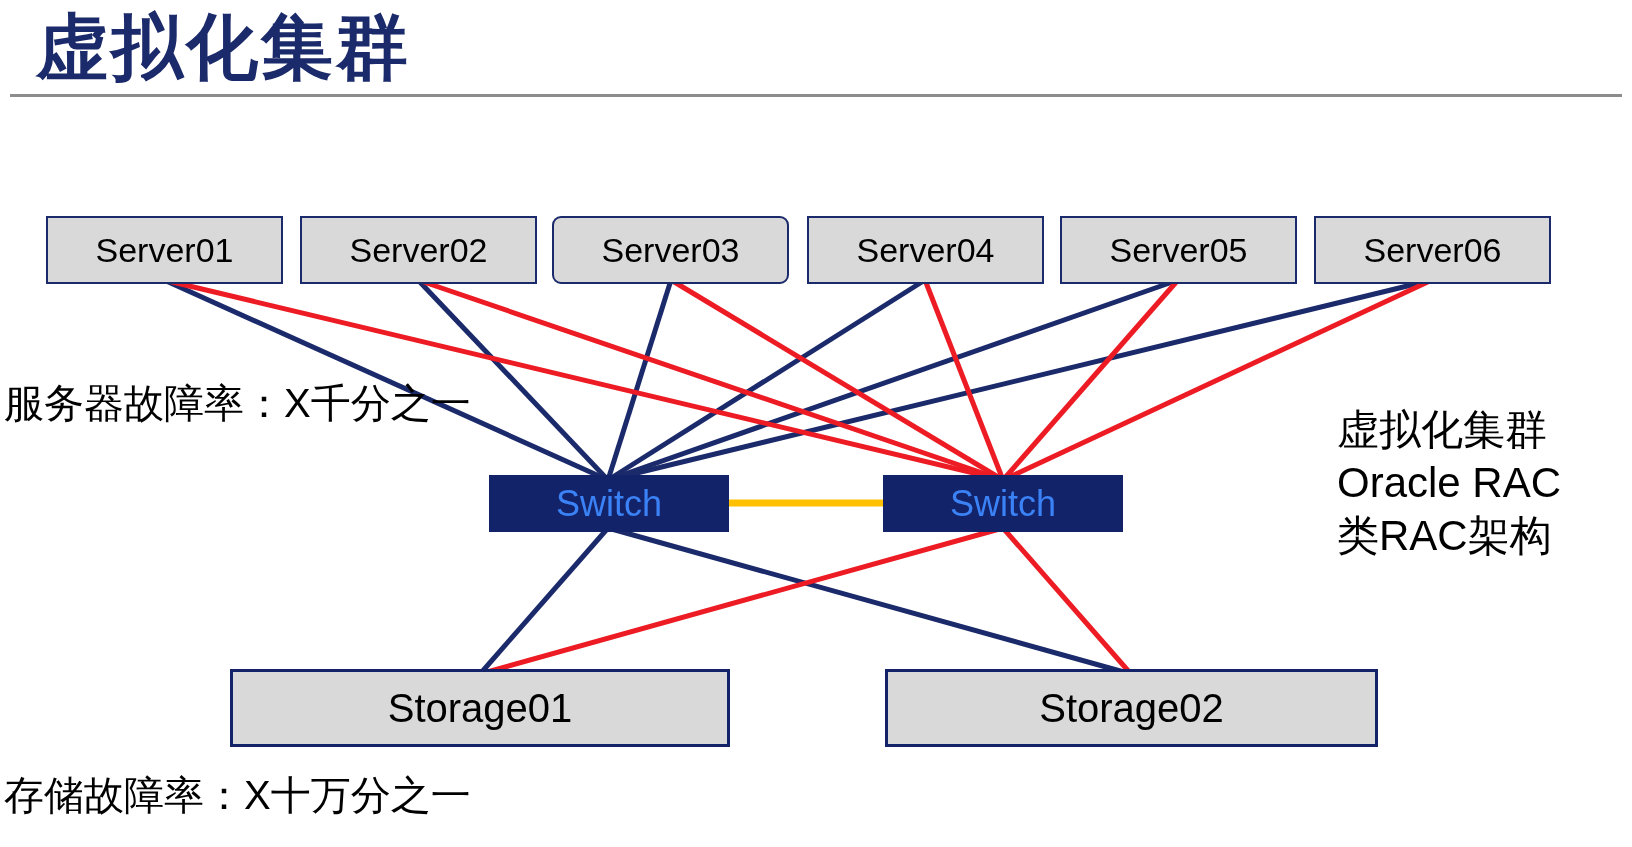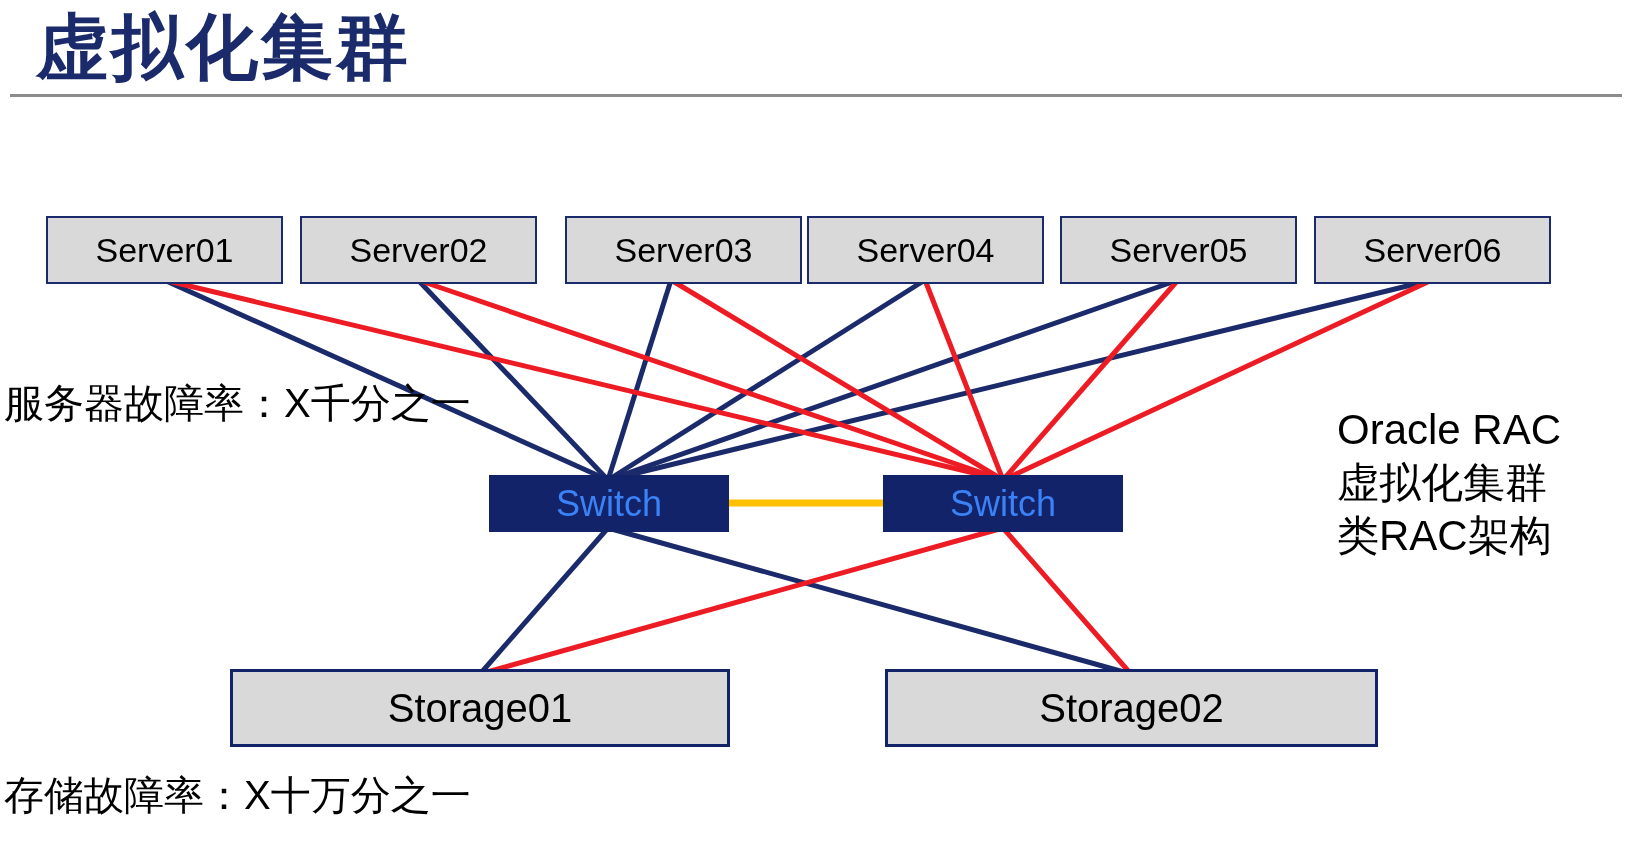--- a/index.html
+++ b/index.html
@@ -20,21 +20,21 @@
   .wire-yellow{stroke:#FFC000;stroke-width:7;}
 
   .node{
     position:absolute;z-index:2;display:flex;align-items:center;justify-content:center;
     box-sizing:border-box;color:#000;
   }
   .server{
     top:216px;width:237px;height:68px;background:#D9D9D9;
     border:2px solid #1B2A6B;font-size:34px;
   }
-  .server.s1{left:46px;}  .server.s2{left:300px;} .server.s3{left:565px;}
+  .server.s1{left:46px;}  .server.s2{left:300px;} .server.s3{left:552px;border-radius:9px;}
   .server.s4{left:807px;} .server.s5{left:1060px;}.server.s6{left:1314px;}
 
   .switch{
     top:475px;width:240px;height:57px;background:#12236A;
     color:#3b82f6;font-size:36px;
   }
   .switch.sw1{left:489px;} .switch.sw2{left:883px;}
 
   .storage{
     top:669px;height:78px;background:#D9D9D9;border:3px solid #12236A;font-size:40px;
@@ -115,18 +115,18 @@
     <span>Storage01</span>
   </div>
   <div class="node storage st2">
     <span>Storage02</span>
   </div>
 
   <div class="rate-label rate-server">服务器故障率：X千分之一</div>
   <div class="rate-label rate-storage">存储故障率：X十万分之一</div>
 
   <div class="side-note">
+    <div>虚拟化集群</div>
     <div>Oracle RAC</div>
-    <div>虚拟化集群</div>
     <div>类RAC架构</div>
   </div>
 
 </div>
 
 </body></html>

